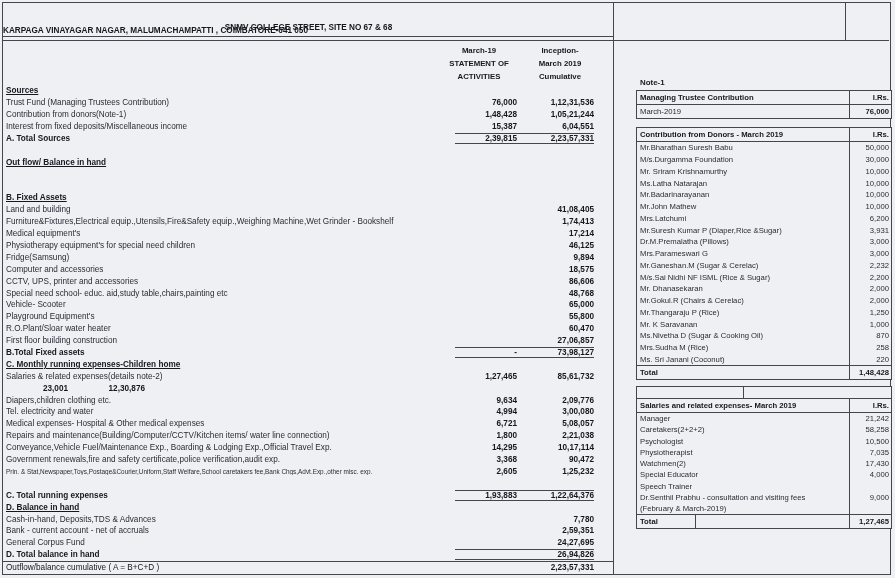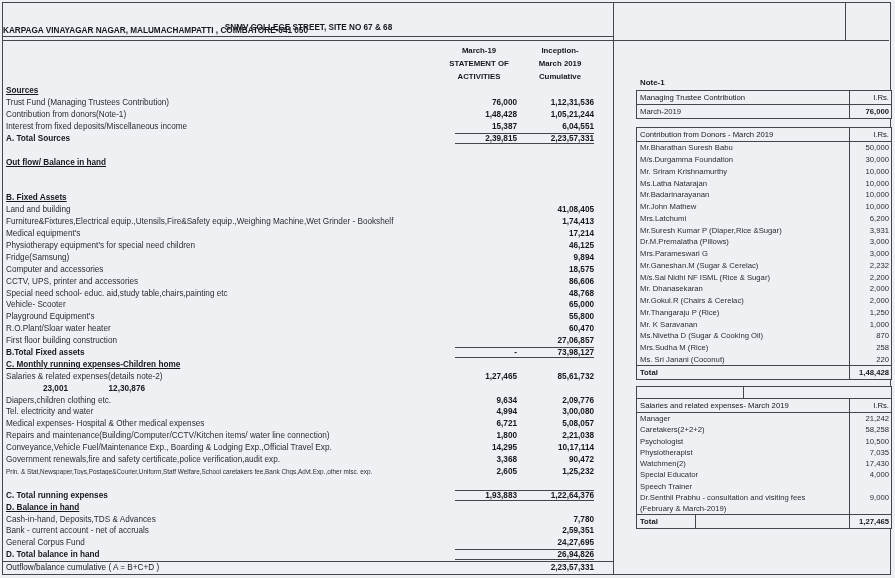--- a/index.html
+++ b/index.html
@@ -36,21 +36,21 @@
   .lrow.tot .nums{border-top:1px solid var(--line);border-bottom:1px solid var(--line);}
   .lrow.fin{border-top:1.2px solid var(--line);}
   .lrow.fin .lbl{font-weight:400;color:var(--ink-bold);}
   .lrow.sm .lbl{font-size:6.4px;}
   
   .notelabel{position:absolute;left:640px;font-weight:700;font-size:7.9px;color:var(--ink-bold);}
   .ntable{position:absolute;left:636px;width:254px;border:1px solid var(--line);background:var(--paper);}
   .nrow{display:flex;align-items:center;height:11.75px;font-size:7.7px;}
   .nrow .nd{flex:1;padding-left:3px;white-space:nowrap;overflow:hidden;display:flex;align-items:center;height:100%;}
   .nrow .nv{width:42px;height:100%;border-left:1px solid var(--line);display:flex;align-items:center;justify-content:flex-end;padding-right:2px;box-sizing:border-box;}
-  .nrow.nhead{border-bottom:1px solid var(--line);font-weight:400;color:var(--ink-bold);gap:20px;}
+  .nrow.nhead{border-bottom:1px solid var(--line);font-weight:700;color:var(--ink-bold);gap:20px;}
   .nrow.ntotal{border-top:1px solid var(--line);font-weight:700;color:var(--ink-bold);gap:43px;}
   .nrow.tall{height:13px;}
   .nrow .bold{font-weight:700;color:var(--ink-bold);}
   .nrow.note2row{border-bottom:1px solid var(--line);height:12px;flex-direction:column;}
   .nrow.note2row .nd{font-weight:700;color:var(--ink-bold);}
   .nd.split .tlab{width:55px;border-right:1px solid var(--line);height:100%;display:flex;align-items:center;}
   .tC .nrow{height:11.3px;}
   .tC .nrow.nhead{height:12.5px;}
   .tC .nrow.ntotal{height:13px;}
 </style>

